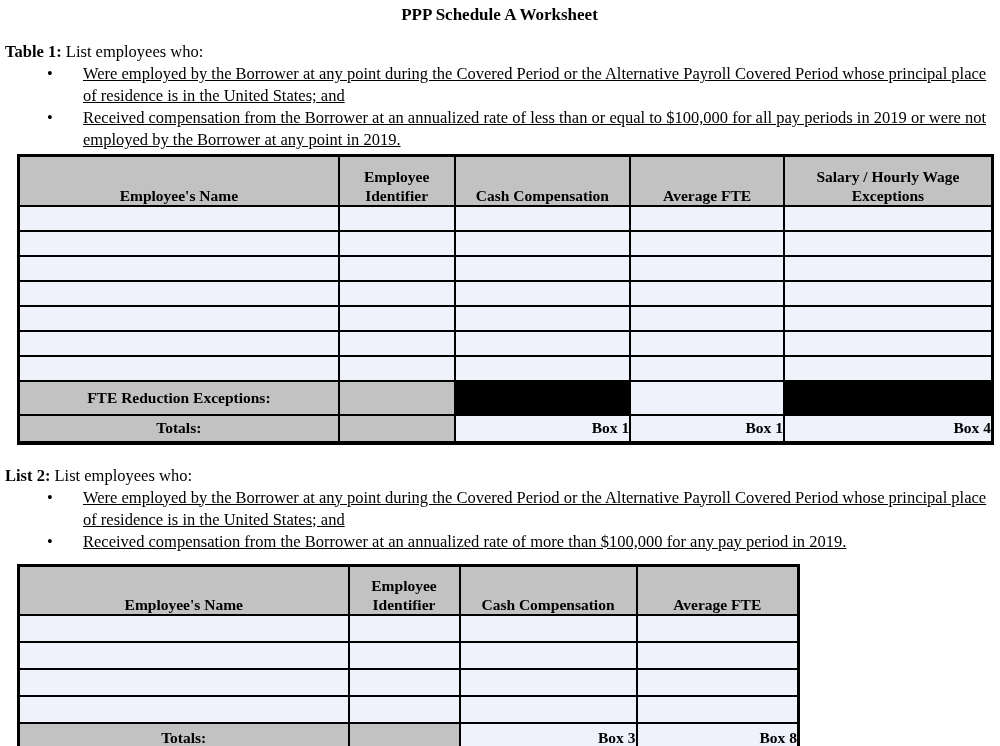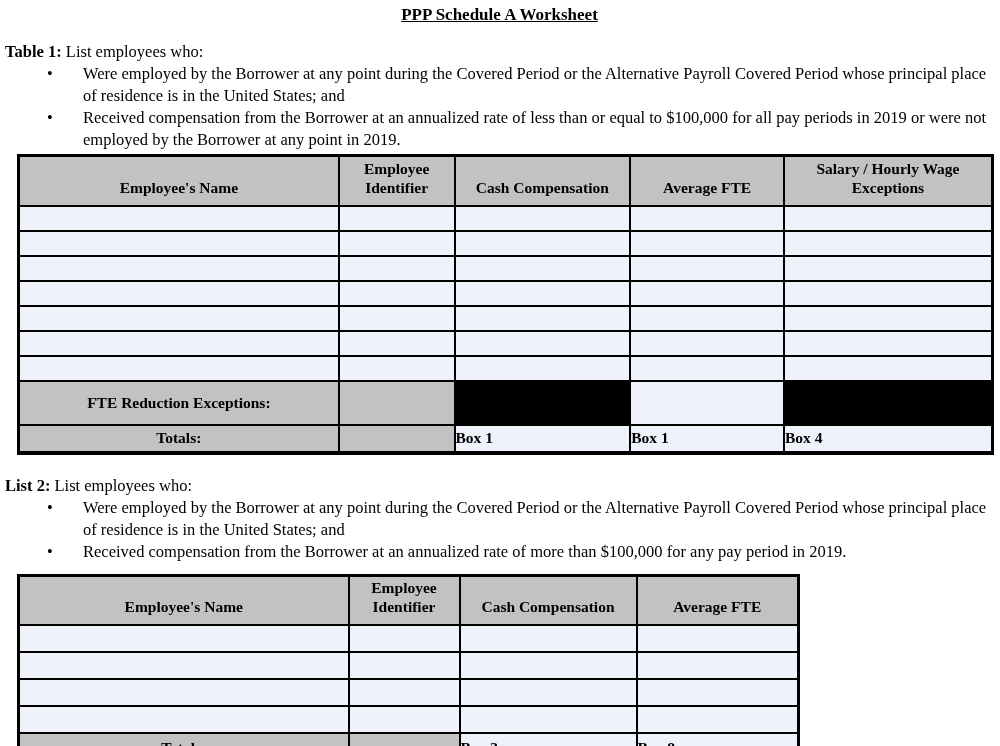--- a/index.html
+++ b/index.html
@@ -15,81 +15,80 @@
     font-family:"Liberation Serif","DejaVu Serif",serif;
     color:#000;
     overflow:hidden;
   }
   .page{padding:5px 6px 0 5px;}
 
   .doc-title{
     text-align:center;
     font-size:17px;
     font-weight:bold;
-    text-decoration:underline;
     margin:0 0 16px 0;
   }
 
   .section-intro{
     font-size:16.5px;
     line-height:22px;
     margin:0;
   }
   .section-label{font-weight:bold;margin-top:47px;}
 
   .bullets{margin:0 0 3px 40px;}
   .bullet-item{display:flex;font-size:16.5px;line-height:22px;}
   .bullet-marker{flex:none;width:38px;text-align:left;padding-left:2px;}
-  .bullet-text{flex:1;max-width:908px;}
+  .bullet-text{flex:1;max-width:908px;text-decoration:underline;}
 
   table.grid{
     border-collapse:collapse;
     table-layout:fixed;
     margin-left:12px;
     border:3px solid var(--border-black);
     border-bottom-width:4px;
   }
   table.grid th, table.grid td{
     border:2px solid var(--border-black);
     padding:0;
     overflow:hidden;
   }
   table.grid th{
     background:var(--header-gray);
     font-size:15.5px;
     font-weight:bold;
     text-align:center;
     vertical-align:bottom;
-    padding-bottom:8px;
+    padding-bottom:0;
     line-height:19px;
   }
   .t1 th{height:50px;}
   .t2 th{height:50px;}
 
   td.field-cell{background:var(--field-lavender);}
   td.gray-cell{background:var(--header-gray);}
   td.black-cell{background:var(--filled-black);}
   td.label-cell{
     background:var(--header-gray);
     font-weight:bold;
     font-size:15.5px;
     text-align:center;
     vertical-align:middle;
   }
   td.box-cell{
     background:var(--field-lavender);
     font-weight:bold;
     font-size:15.5px;
-    text-align:left;
+    text-align:right;
     vertical-align:middle;
     padding-left:4px;
   }
 
   .t1 tbody[data-rows] td{height:25px;}
-  .t1 .footer-row-1 td{height:44px;}
+  .t1 .footer-row-1 td{height:34px;}
   .t1 .footer-row-2 td{height:28px;}
 
   .t2 tbody[data-rows] td{height:27px;}
   .t2 .footer-row-2 td{height:30px;}
   .gap-2{height:20px;}
   .gap-3{height:8px;}
 </style>
 </head>
 <body>
 

